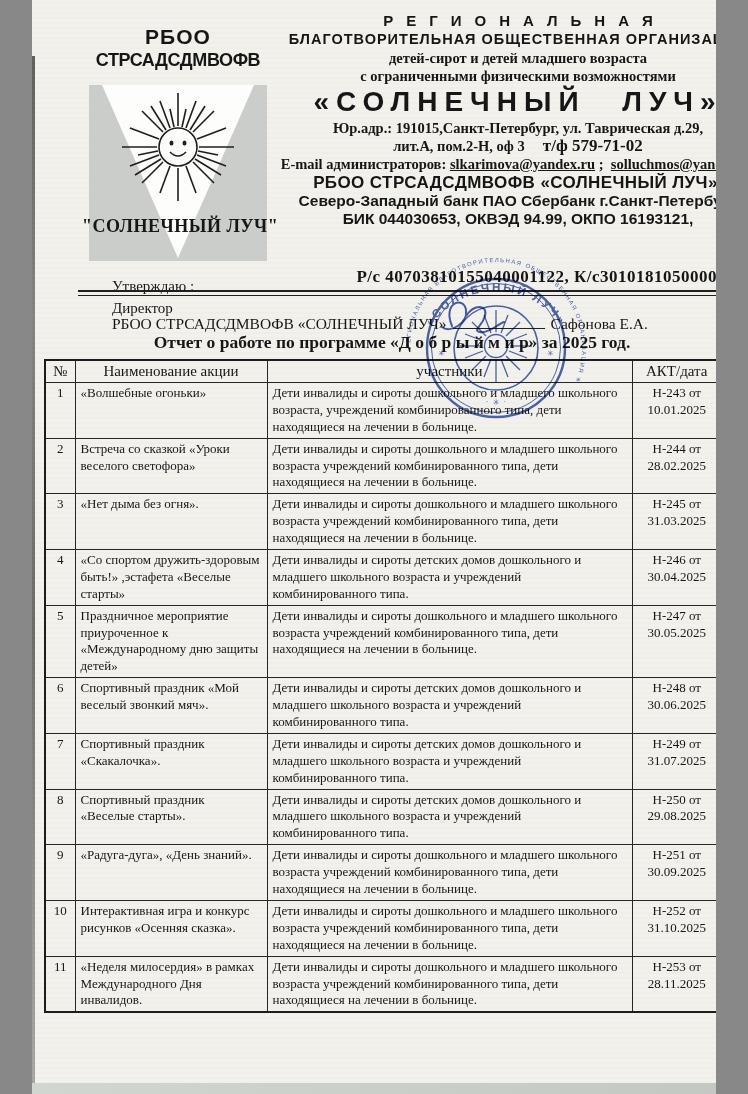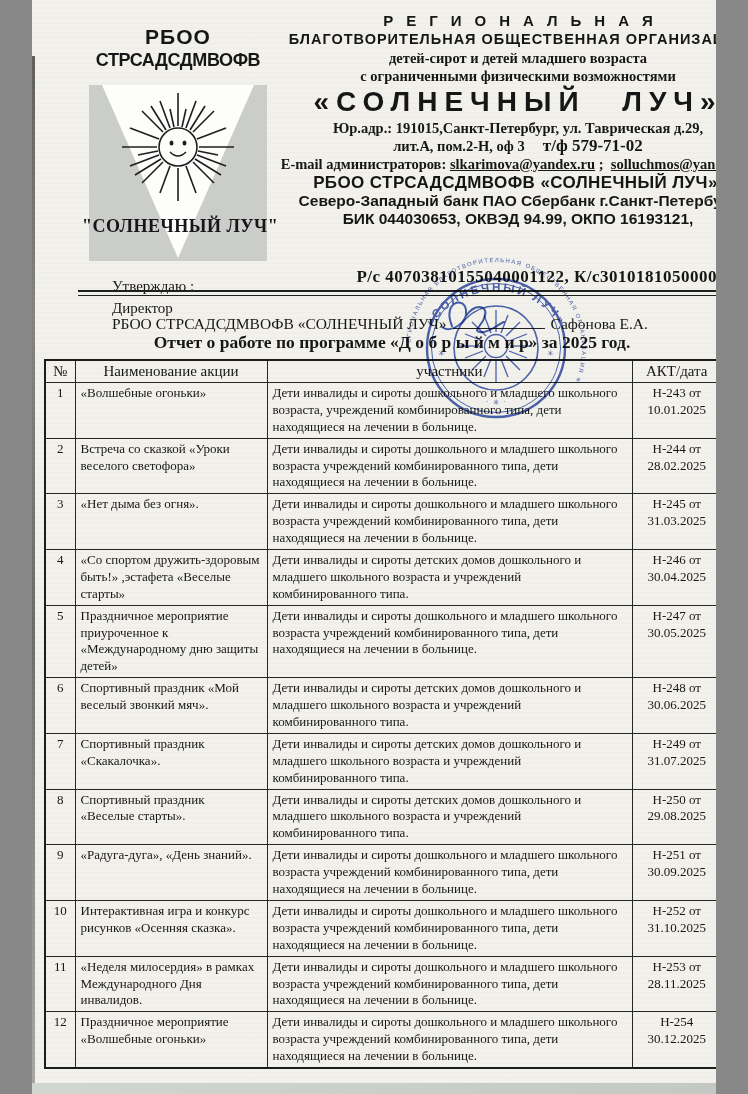--- a/index.html
+++ b/index.html
@@ -225,27 +225,20 @@
           <td class="c-part">Дети инвалиды и сироты дошкольного и младшего школьного возраста учреждений комбинированного типа, дети находящиеся на лечении в больнице.</td>
           <td class="c-act">Н-252 от
 31.10.2025</td>
         </tr>
         <tr>
           <td class="c-num">11</td>
           <td class="c-name">«Неделя милосердия» в рамках Международного Дня инвалидов.</td>
           <td class="c-part">Дети инвалиды и сироты дошкольного и младшего школьного возраста учреждений комбинированного типа, дети находящиеся на лечении в больнице.</td>
           <td class="c-act">Н-253 от
 28.11.2025</td>
-        </tr>
-        <tr>
-          <td class="c-num">12</td>
-          <td class="c-name">Праздничное мероприятие «Волшебные огоньки»</td>
-          <td class="c-part">Дети инвалиды и сироты дошкольного и младшего школьного возраста учреждений комбинированного типа, дети находящиеся на лечении в больнице.</td>
-          <td class="c-act">Н-254
-30.12.2025</td>
         </tr>
       </tbody>
   </table>
 
   <svg class="stamp" width="184" height="184" viewBox="-92 -92 184 184">
     <defs>
       <path id="arcOuter" d="M -86 0 A 86 86 0 1 1 86 0 A 86 86 0 1 1 -86 0"></path>
       <path id="arcName" d="M -76 10 A 76.6 76.6 0 0 1 76 10"></path>
       <path id="arcBot" d="M -54 12 A 55 55 0 0 0 54 12"></path>
     </defs>

